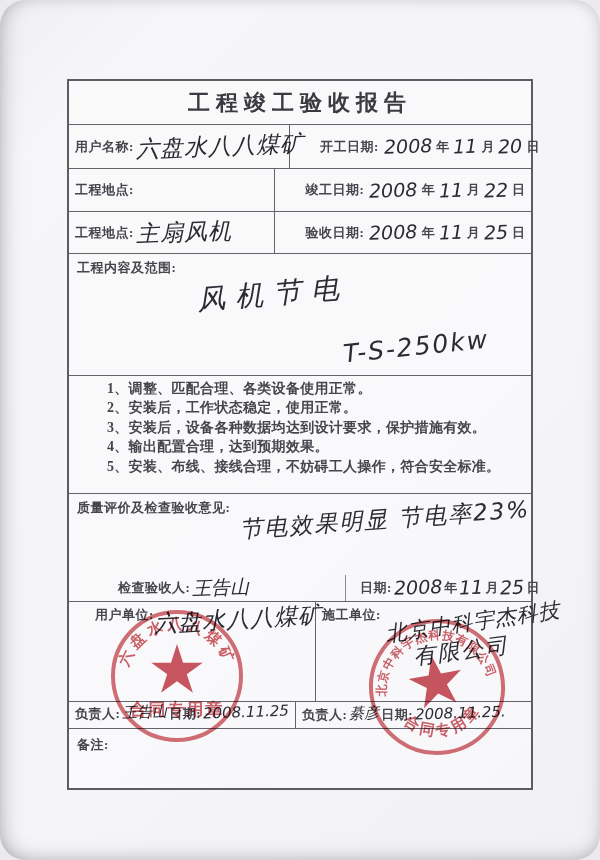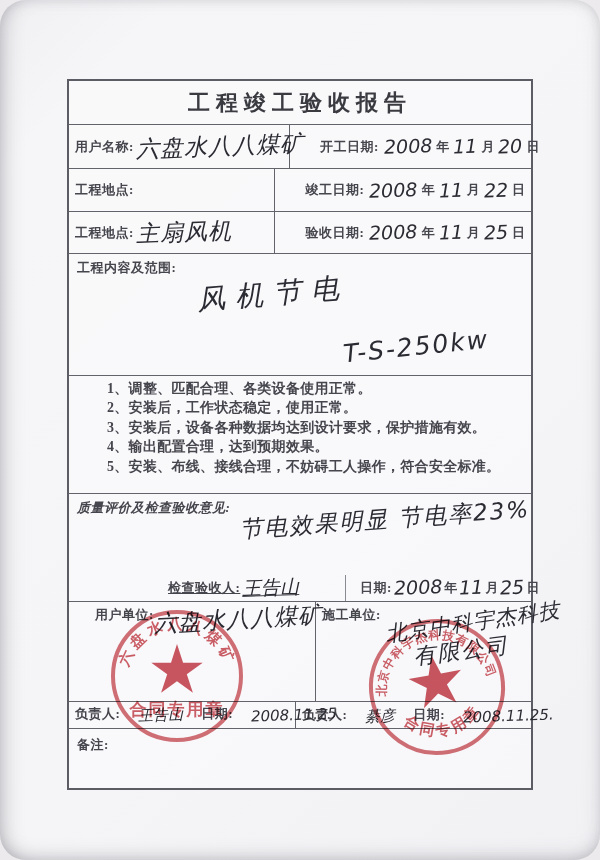--- a/index.html
+++ b/index.html
@@ -47,34 +47,34 @@
   .hw-date{font-size:19px;margin:0 2px;}
   .hw-small{font-size:15px;margin:0 2px;}
   .date-cell .lbl{margin-right:1px;}
   .date-cell{gap:2px;margin-left:24px;}
   .scope-label{position:absolute;left:8px;top:5px;}
   .hw-scope1{position:absolute;left:128px;top:26px;font-size:28px;letter-spacing:10px;transform:rotate(-5deg);}
   .hw-scope2{position:absolute;right:42px;top:80px;font-size:25px;letter-spacing:2px;transform:rotate(-6deg);}
   .effects-row .wide{padding-top:3px;}
   .fx-item{font-weight:700;font-size:14px;line-height:19.4px;margin-left:30px;letter-spacing:.3px;color:#46464e;white-space:nowrap;}
   .fx-label{line-height:19px;}
-  .quality-label{position:absolute;left:8px;top:5px;font-style:italic;}
+  .quality-label{position:absolute;left:8px;top:5px;}
   .hw-comment{position:absolute;left:170px;top:14px;font-size:23px;letter-spacing:2px;transform:rotate(-4deg);}
   .quality-sub{position:absolute;left:0;right:0;bottom:0;height:27px;display:flex;align-items:center;}
-  .quality-sub .insp{margin-left:99px;display:flex;align-items:center;text-decoration:underline;}
+  .quality-sub .insp{margin-left:49px;display:flex;align-items:center;}
   .quality-sub .qdate{margin-left:8px;display:flex;align-items:center;border-left:1px solid #8a8a92;padding-left:14px;height:26px;position:absolute;left:268px;}
   .units-row .cellL,.units-row .cellR{align-items:flex-start;}
   .units-row .cellL{width:227px;}
   .uv-wrap{display:flex;align-items:flex-start;}
   .hw-unit{font-size:23px;letter-spacing:1px;transform:rotate(-3deg);margin-top:2px;}
   .hw-unit2{display:block;font-size:22px;transform:rotate(-7deg);margin:4px 0 0 28px;letter-spacing:2px;}
   .builder-lines{display:inline-block;margin-left:4px;margin-top:6px;}
   .hw-b1{font-size:21px;transform:rotate(-8deg);letter-spacing:1px;}
   .managers-row .cellL{width:227px;align-items:center;padding-top:2px;}
-  .mg{display:flex;align-items:flex-end;gap:16px;}
+  .mg{display:flex;align-items:flex-start;gap:0;}
   .remarks-row .wide{padding-top:6px;}
   
   .stamp{position:absolute;mix-blend-mode:multiply;opacity:.88;pointer-events:none;}
   .stamp-left{left:102px;top:601px;width:150px;height:150px;}
   .stamp-right{left:356px;top:606px;width:162px;height:162px;transform:rotate(-10deg);}
 </style>
 </head>
 <body>
 
 <div class="scan">

